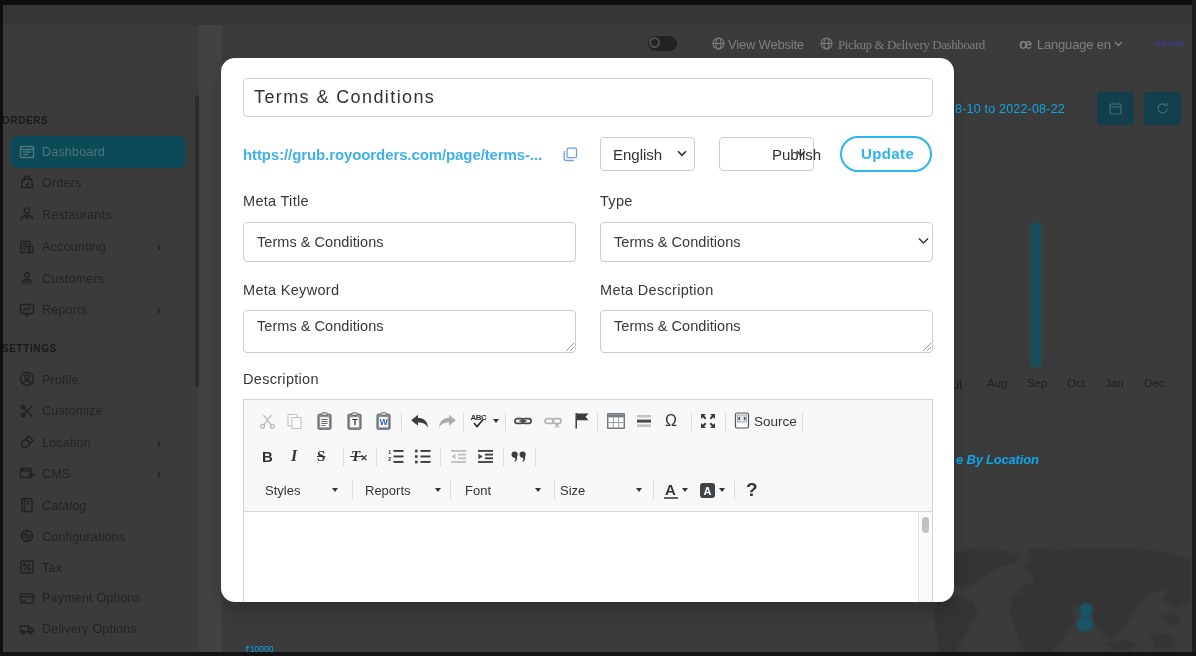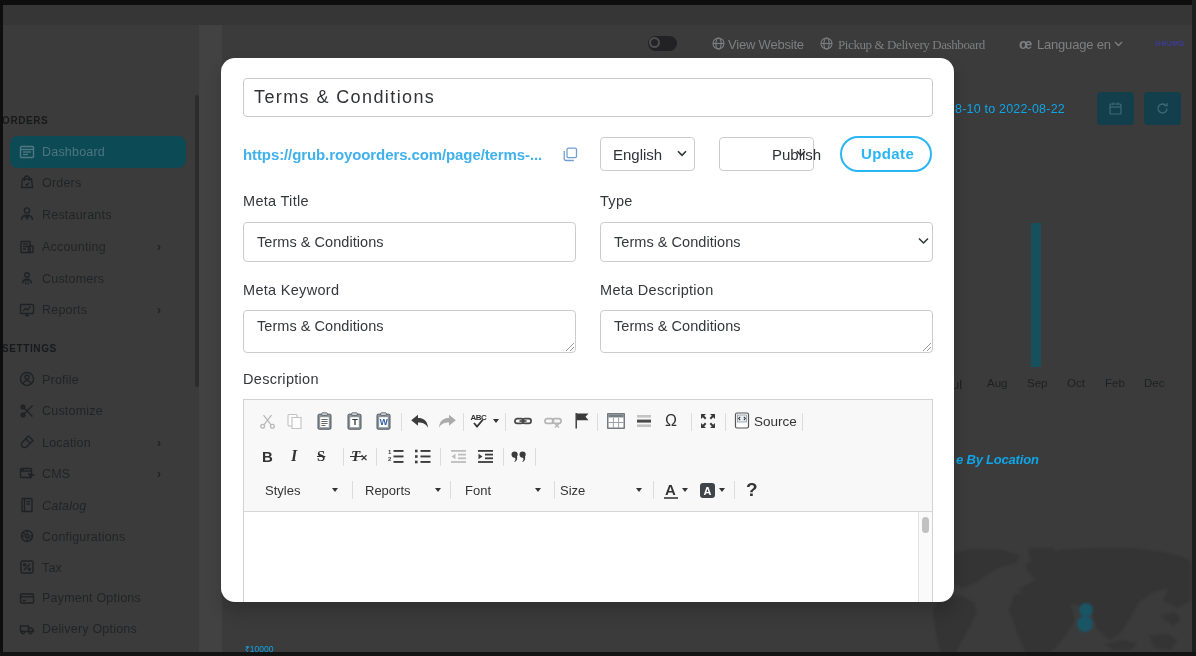--- a/index.html
+++ b/index.html
@@ -205,21 +205,21 @@
     <g stroke="#3d6a75" fill="none" stroke-width="1.3">
       <path d="M11 6.5 a4.5 4.5 0 1 1 -1.8-3.6"></path>
       <path d="M11 1 v2.5 h-2.5" fill="none"></path>
     </g>
   </svg>
 <div class="abs" style="left:1031px; top:223px; width:10px; height:144px; background:#16505d;"></div>
 <div class="abs dimDark" style="left:952px; top:377px; font-size:13px; color:#1d2022;">ul</div>
 <div class="abs dimDark" style="left:987px; top:377px; font-size:11.5px; color:#1d2022;">Aug</div>
 <div class="abs dimDark" style="left:1027px; top:377px; font-size:11.5px; color:#1d2022;">Sep</div>
 <div class="abs dimDark" style="left:1067px; top:377px; font-size:11.5px; color:#1d2022;">Oct</div>
-<div class="abs dimDark" style="left:1105px; top:377px; font-size:11.5px; color:#1d2022;">Feb</div>
+<div class="abs dimDark" style="left:1105px; top:377px; font-size:11.5px; color:#1d2022;">Jan</div>
 <div class="abs dimDark" style="left:1144px; top:377px; font-size:11.5px; color:#1d2022;">Dec</div>
 <div class="abs dimDark" style="left:956px; top:452px; font-size:13px; font-weight:bold; letter-spacing:-0.2px;font-style:italic;">e By Location</div>
 <svg class="abs" style="left:925px; top:548px; filter:blur(1px);" width="266" height="108" viewBox="0 0 266 108">
   <g fill="#343435">
     <path d="M24 6 L48 1 L78 2 L95 8 L90 15 L72 20 L60 28 L48 36 L38 40 L26 34 L16 24 L10 12 Z"></path>
     <path d="M104 0 L128 0 L132 7 L118 13 L104 10 Z"></path>
     <path d="M18 46 L36 48 L48 54 L52 64 L45 78 L36 94 L28 108 L16 108 L11 84 L8 62 Z"></path>
     <path d="M93 42 L110 32 L100 18 L112 8 L135 2 L168 0 L205 0 L238 4 L260 10 L266 14 L266 52 L252 60 L238 52 L244 40 L228 44 L214 54 L205 70 L196 84 L184 92 L172 80 L166 64 L150 56 L136 58 L122 52 L108 52 Z"></path>
     <path d="M90 46 L126 48 L146 58 L150 72 L140 88 L130 100 L120 108 L102 108 L92 84 L84 62 Z"></path>
     <path d="M180 96 L198 92 L212 96 L206 102 L188 102 Z"></path>

